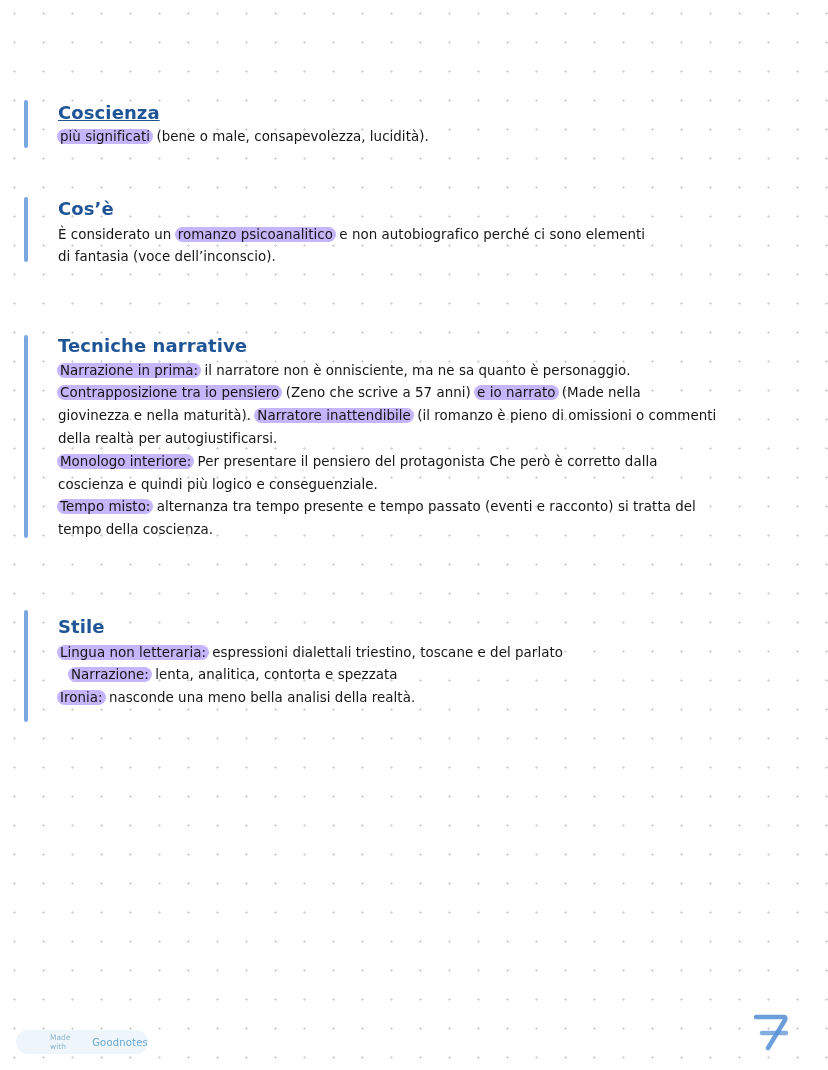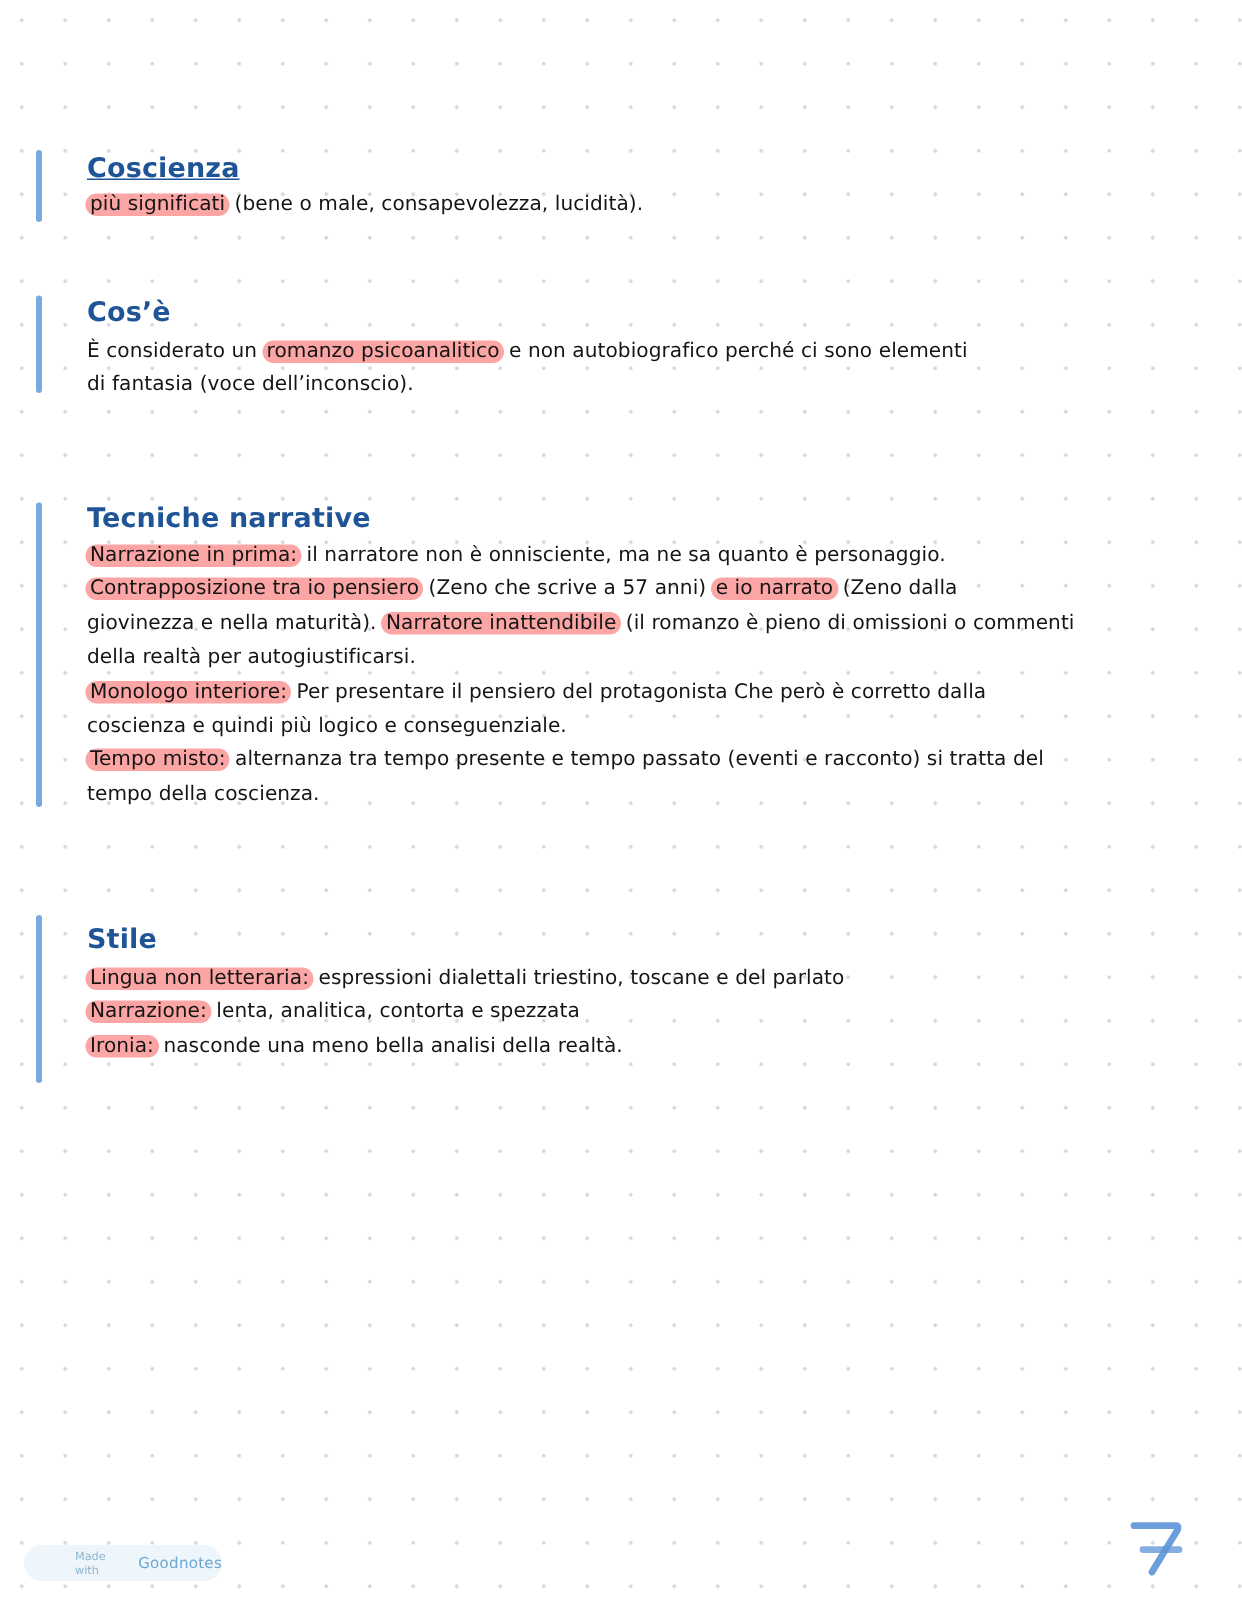--- a/index.html
+++ b/index.html
@@ -21,21 +21,21 @@
     font-family: "DejaVu Sans", sans-serif; font-weight: bold;
     font-size: 18px; color: #1f5596; letter-spacing: 0.1px;
     white-space: nowrap;
   }
   .line {
     position: absolute; left: 58px;
     font-size: 13.4px; line-height: 22px; white-space: nowrap;
     color: #151515; letter-spacing: 0.05px;
   }
   .hl {
-    background: #fca5a5; border-radius: 8px; padding: 0 3px; margin: 0 -1px;
+    background: #c4b5fd; border-radius: 8px; padding: 0 3px; margin: 0 -1px;
   }
   .footer-badge {
     position: absolute; left: 16px; top: 1030px; height: 24px; width: 132px;
     background: #eef6fb; border-radius: 12px;
     display: flex; align-items: center; gap: 6px; padding-left: 10px;
     box-sizing: border-box;
   }
   .badge-small { font-size: 7.5px; color: #8db6cf; padding-left: 24px; }
   .badge-big { font-size: 10px; color: #6aa8d1; font-weight: normal; letter-spacing: 0.2px; }
   .page-num { position: absolute; left: 752px; top: 1012px; width: 40px; height: 40px; }
@@ -57,21 +57,21 @@
 <div class="line" style="top:246px;">
   <span>di fantasia (voce dell’inconscio).</span>
 </div>
 
 <div class="bar" style="top:335px;height:203px;"></div>
 <div class="heading" style="top:335px;">Tecniche narrative</div>
 <div class="line" style="top:360px;">
   <span class="hl">Narrazione in prima:</span><span> il narratore non è onnisciente, ma ne sa quanto è personaggio.</span>
 </div>
 <div class="line" style="top:382px;">
-  <span class="hl">Contrapposizione tra io pensiero</span><span> (Zeno che scrive a 57 anni) </span><span class="hl">e io narrato</span><span> (Zeno dalla</span>
+  <span class="hl">Contrapposizione tra io pensiero</span><span> (Zeno che scrive a 57 anni) </span><span class="hl">e io narrato</span><span> (Made nella</span>
 </div>
 <div class="line" style="top:405px;">
   <span>giovinezza e nella maturità). </span><span class="hl">Narratore inattendibile</span><span> (il romanzo è pieno di omissioni o commenti</span>
 </div>
 <div class="line" style="top:428px;">
   <span>della realtà per autogiustificarsi.</span>
 </div>
 <div class="line" style="top:451px;">
   <span class="hl">Monologo interiore:</span><span> Per presentare il pensiero del protagonista Che però è corretto dalla</span>
 </div>
@@ -83,21 +83,21 @@
 </div>
 <div class="line" style="top:519px;">
   <span>tempo della coscienza.</span>
 </div>
 
 <div class="bar" style="top:610px;height:112px;"></div>
 <div class="heading" style="top:616px;">Stile</div>
 <div class="line" style="top:642px;">
   <span class="hl">Lingua non letteraria:</span><span> espressioni dialettali triestino, toscane e del parlato</span>
 </div>
-<div class="line" style="top:664px;">
+<div class="line" style="top:664px;margin-left:11px;">
   <span class="hl">Narrazione:</span><span> lenta, analitica, contorta e spezzata</span>
 </div>
 <div class="line" style="top:687px;">
   <span class="hl">Ironia:</span><span> nasconde una meno bella analisi della realtà.</span>
 </div>
 
 <div class="footer-badge">
   <span class="badge-small">Made with</span>
   <span class="badge-big">Goodnotes</span>
 </div>

